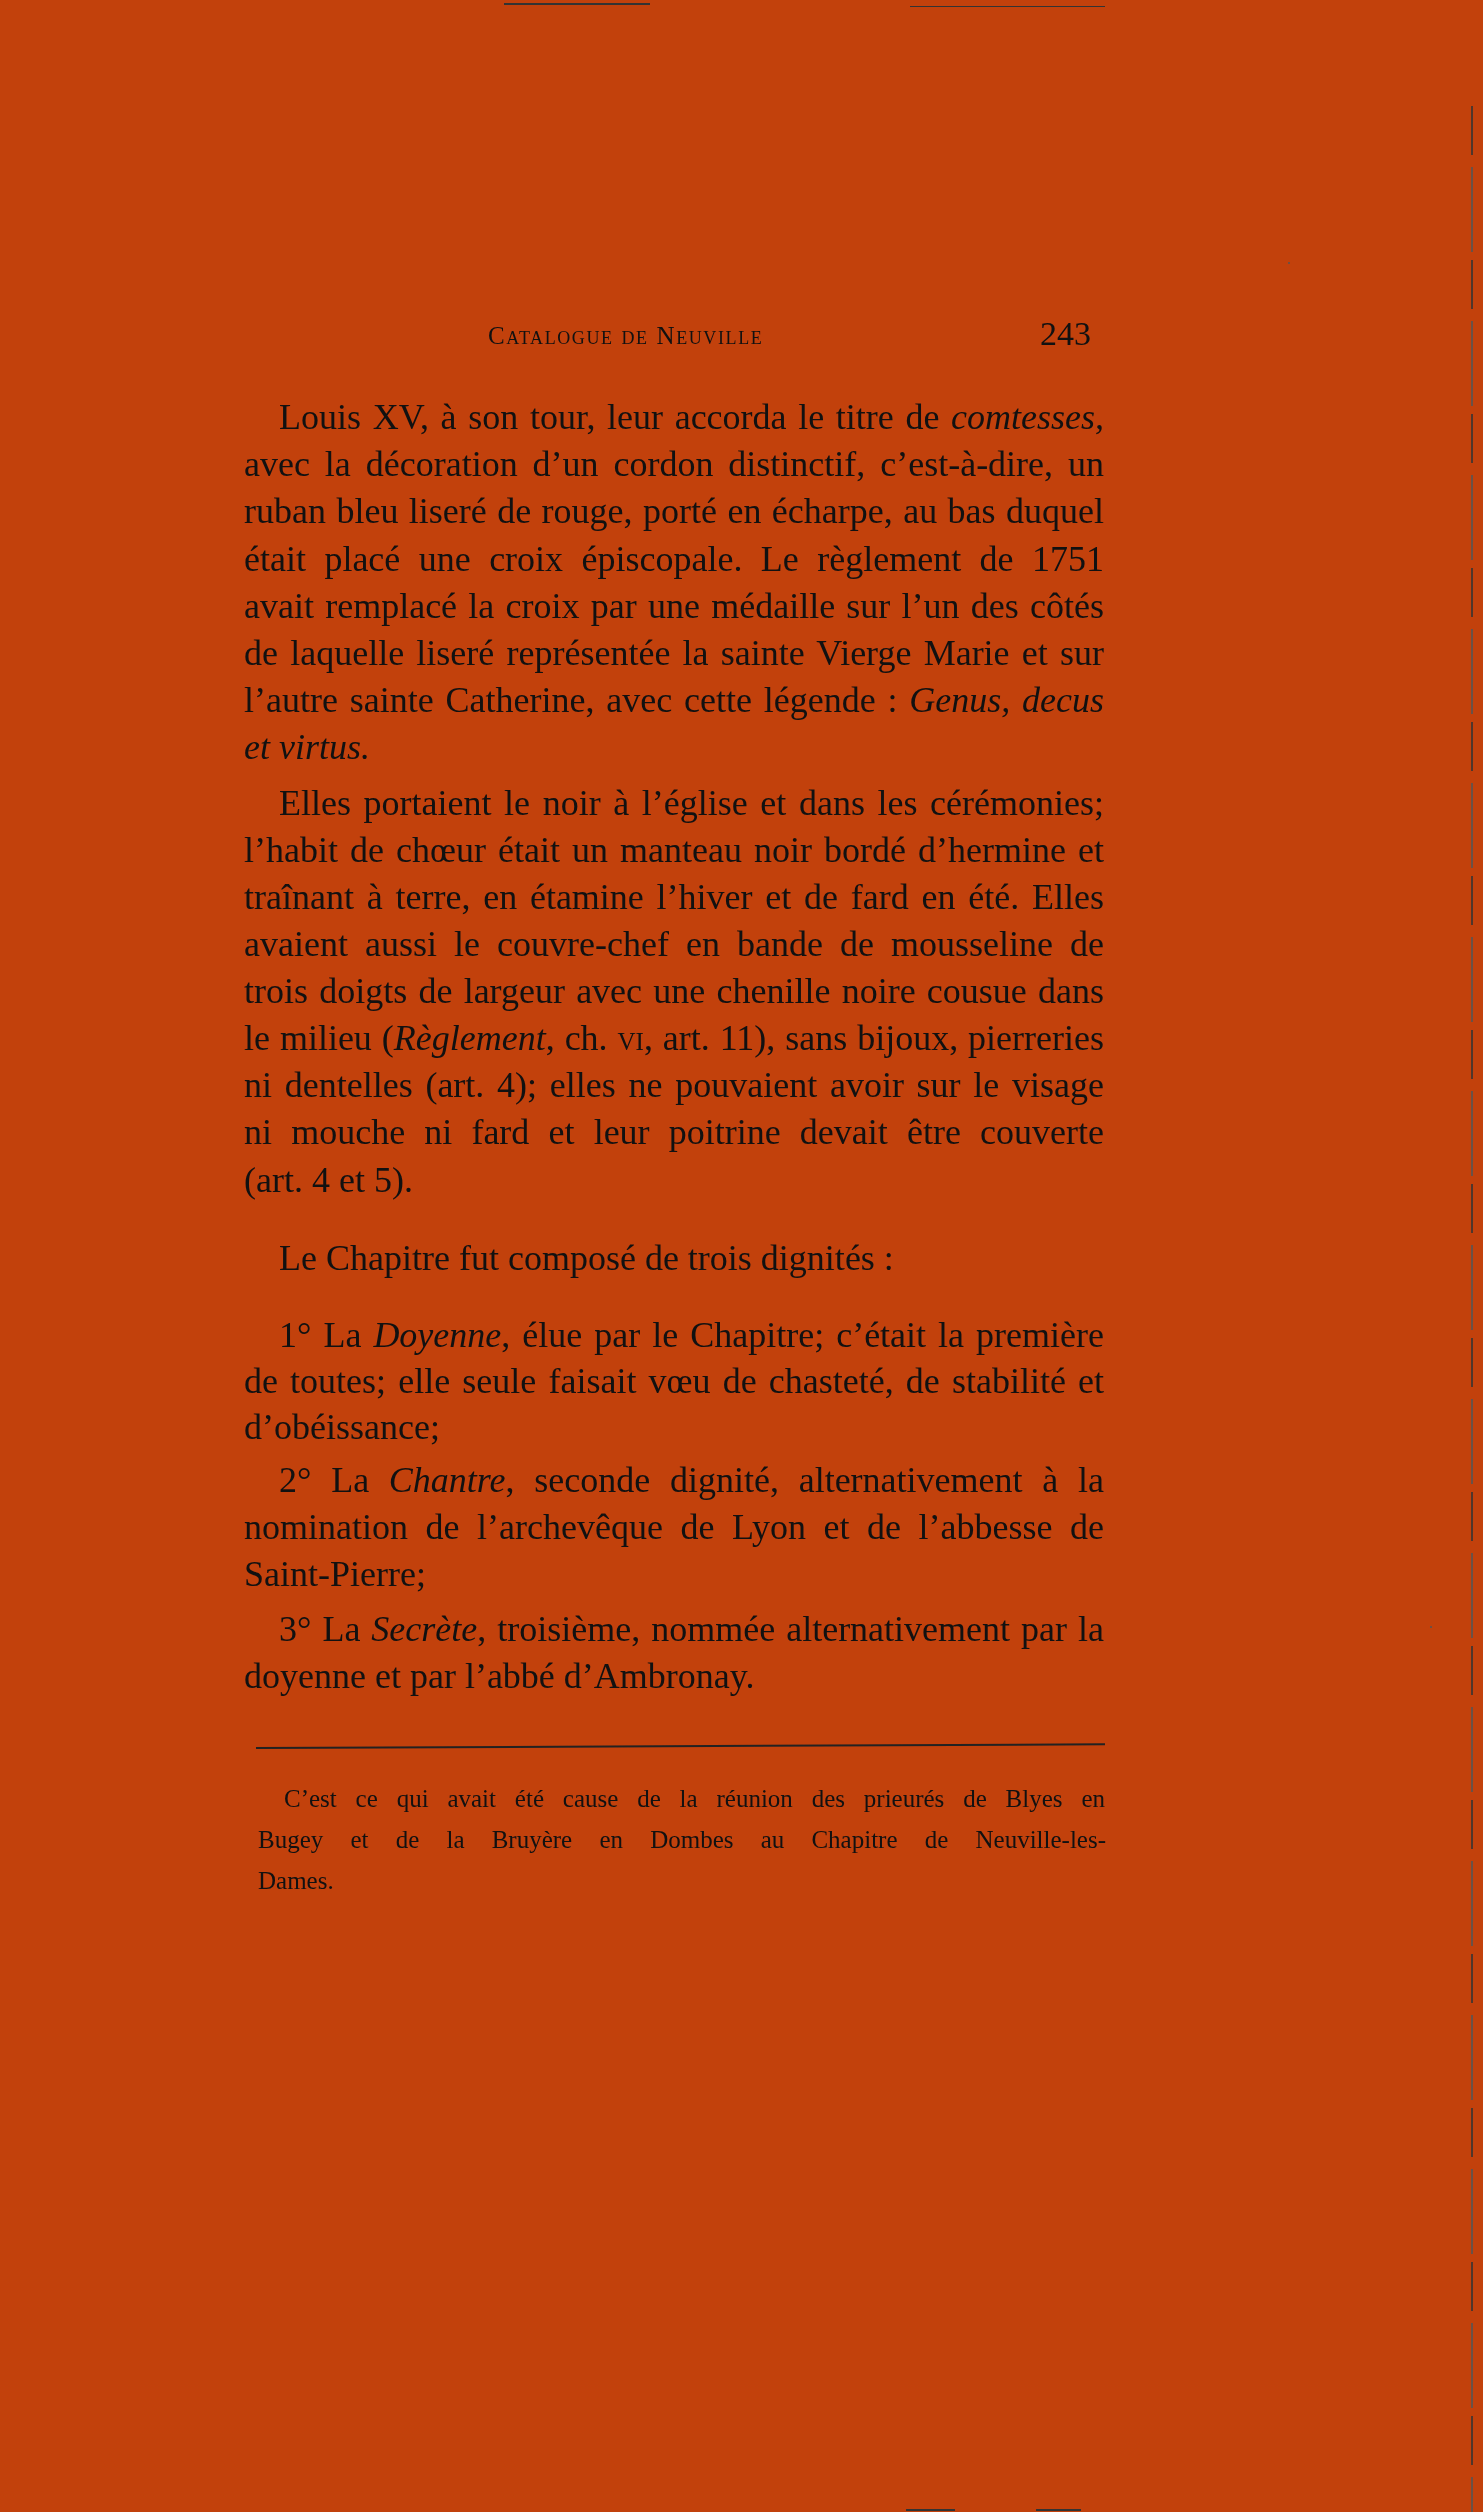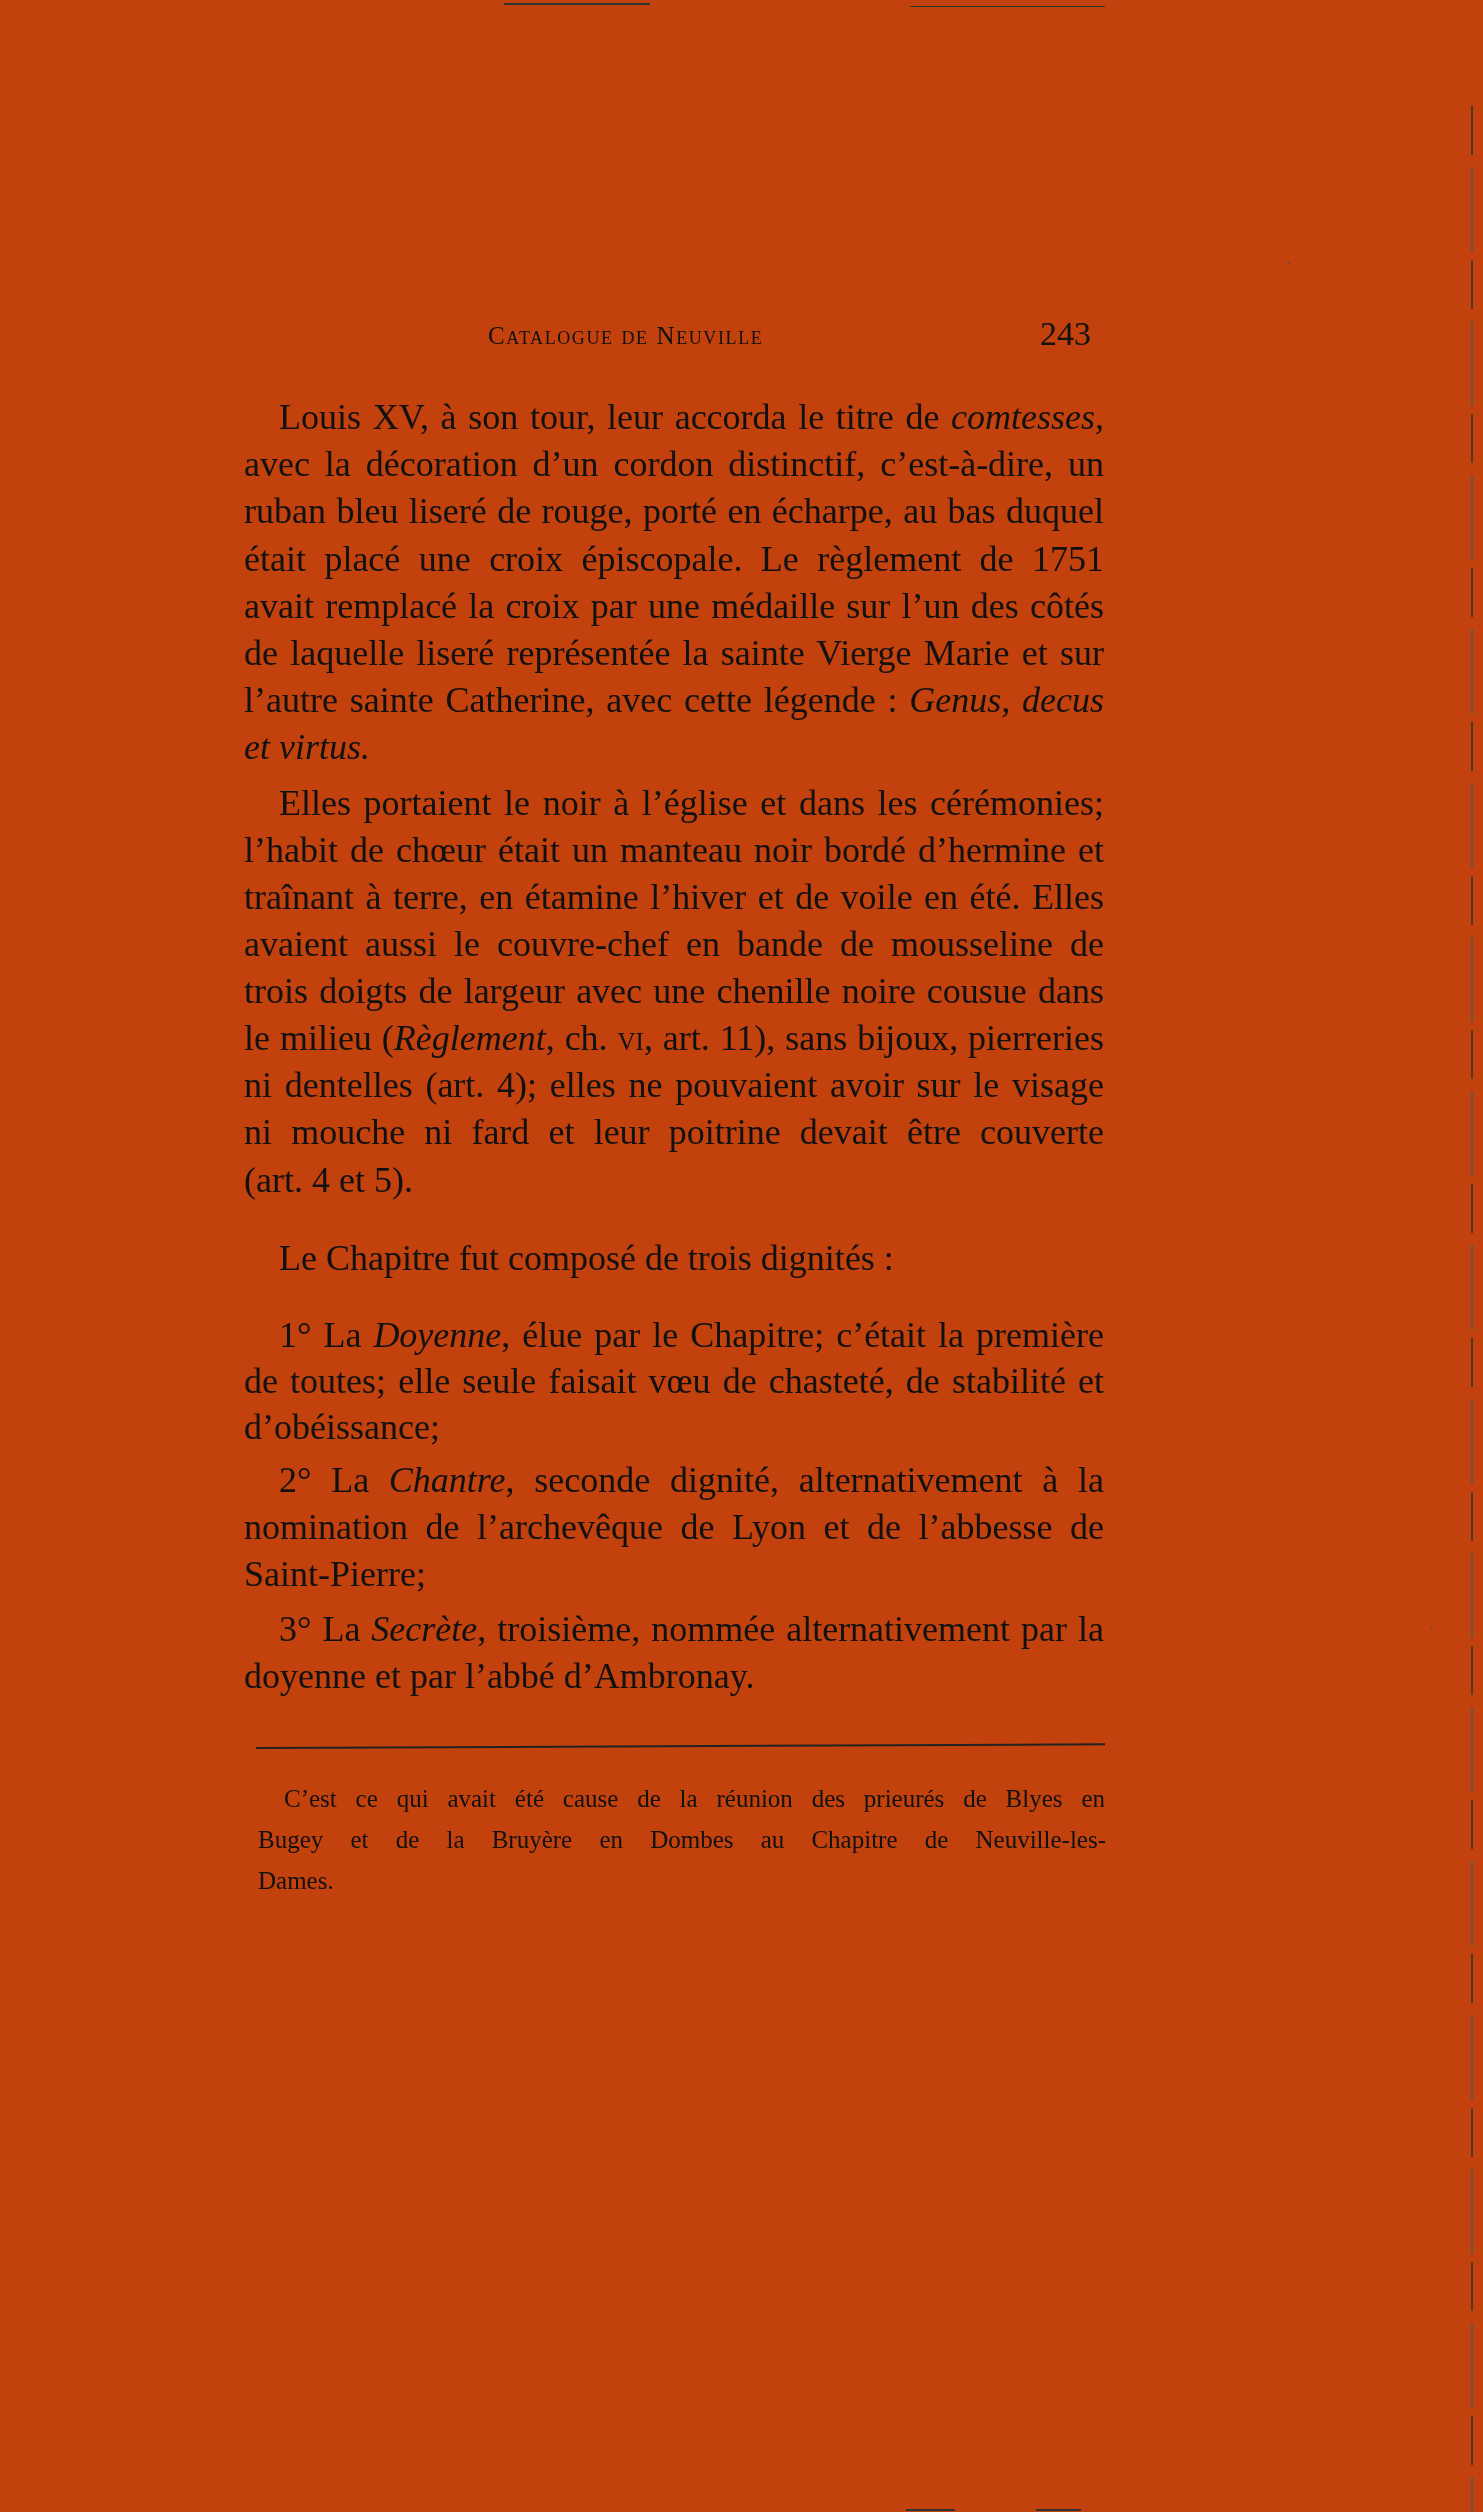--- a/index.html
+++ b/index.html
@@ -43,21 +43,21 @@
         <div class="line full" style="top: 488px;">ruban bleu liseré de rouge, porté en écharpe, au bas duquel</div>
         <div class="line full" style="top: 536px;">était placé une croix épiscopale. Le règlement de 1751</div>
         <div class="line full" style="top: 583px;">avait remplacé la croix par une médaille sur l’un des côtés</div>
         <div class="line full" style="top: 630px;">de laquelle liseré représentée la sainte Vierge Marie et sur</div>
         <div class="line full" style="top: 677px;">l’autre sainte Catherine, avec cette légende : <i>Genus,</i> <i>decus</i></div>
         <div class="line" style="top: 724px;"><i>et virtus.</i></div>
       </div>
       <div>
         <div class="line full indent" style="top: 780px;">Elles portaient le noir à l’église et dans les cérémonies;</div>
         <div class="line full" style="top: 827px;">l’habit de chœur était un manteau noir bordé d’hermine et</div>
-        <div class="line full" style="top: 874px;">traînant à terre, en étamine l’hiver et de voile en été. Elles</div>
+        <div class="line full" style="top: 874px;">traînant à terre, en étamine l’hiver et de fard en été. Elles</div>
         <div class="line full" style="top: 921px;">avaient aussi le couvre-chef en bande de mousseline de</div>
         <div class="line full" style="top: 968px;">trois doigts de largeur avec une chenille noire cousue dans</div>
         <div class="line full" style="top: 1015px; font-family: Liberation Serif, serif;">le milieu (<i>Règlement</i>, ch. <span class="sc">vi</span>, art. 11), sans bijoux, pierreries</div>
         <div class="line full" style="top: 1062px;">ni dentelles (art. 4); elles ne pouvaient avoir sur le visage</div>
         <div class="line full" style="top: 1109px;">ni mouche ni fard et leur poitrine devait être couverte</div>
         <div class="line" style="top: 1157px;">(art. 4 et 5).</div>
       </div>
       <div>
         <div class="line indent" style="top: 1235px;">Le Chapitre fut composé de trois dignités :</div>
       </div>

